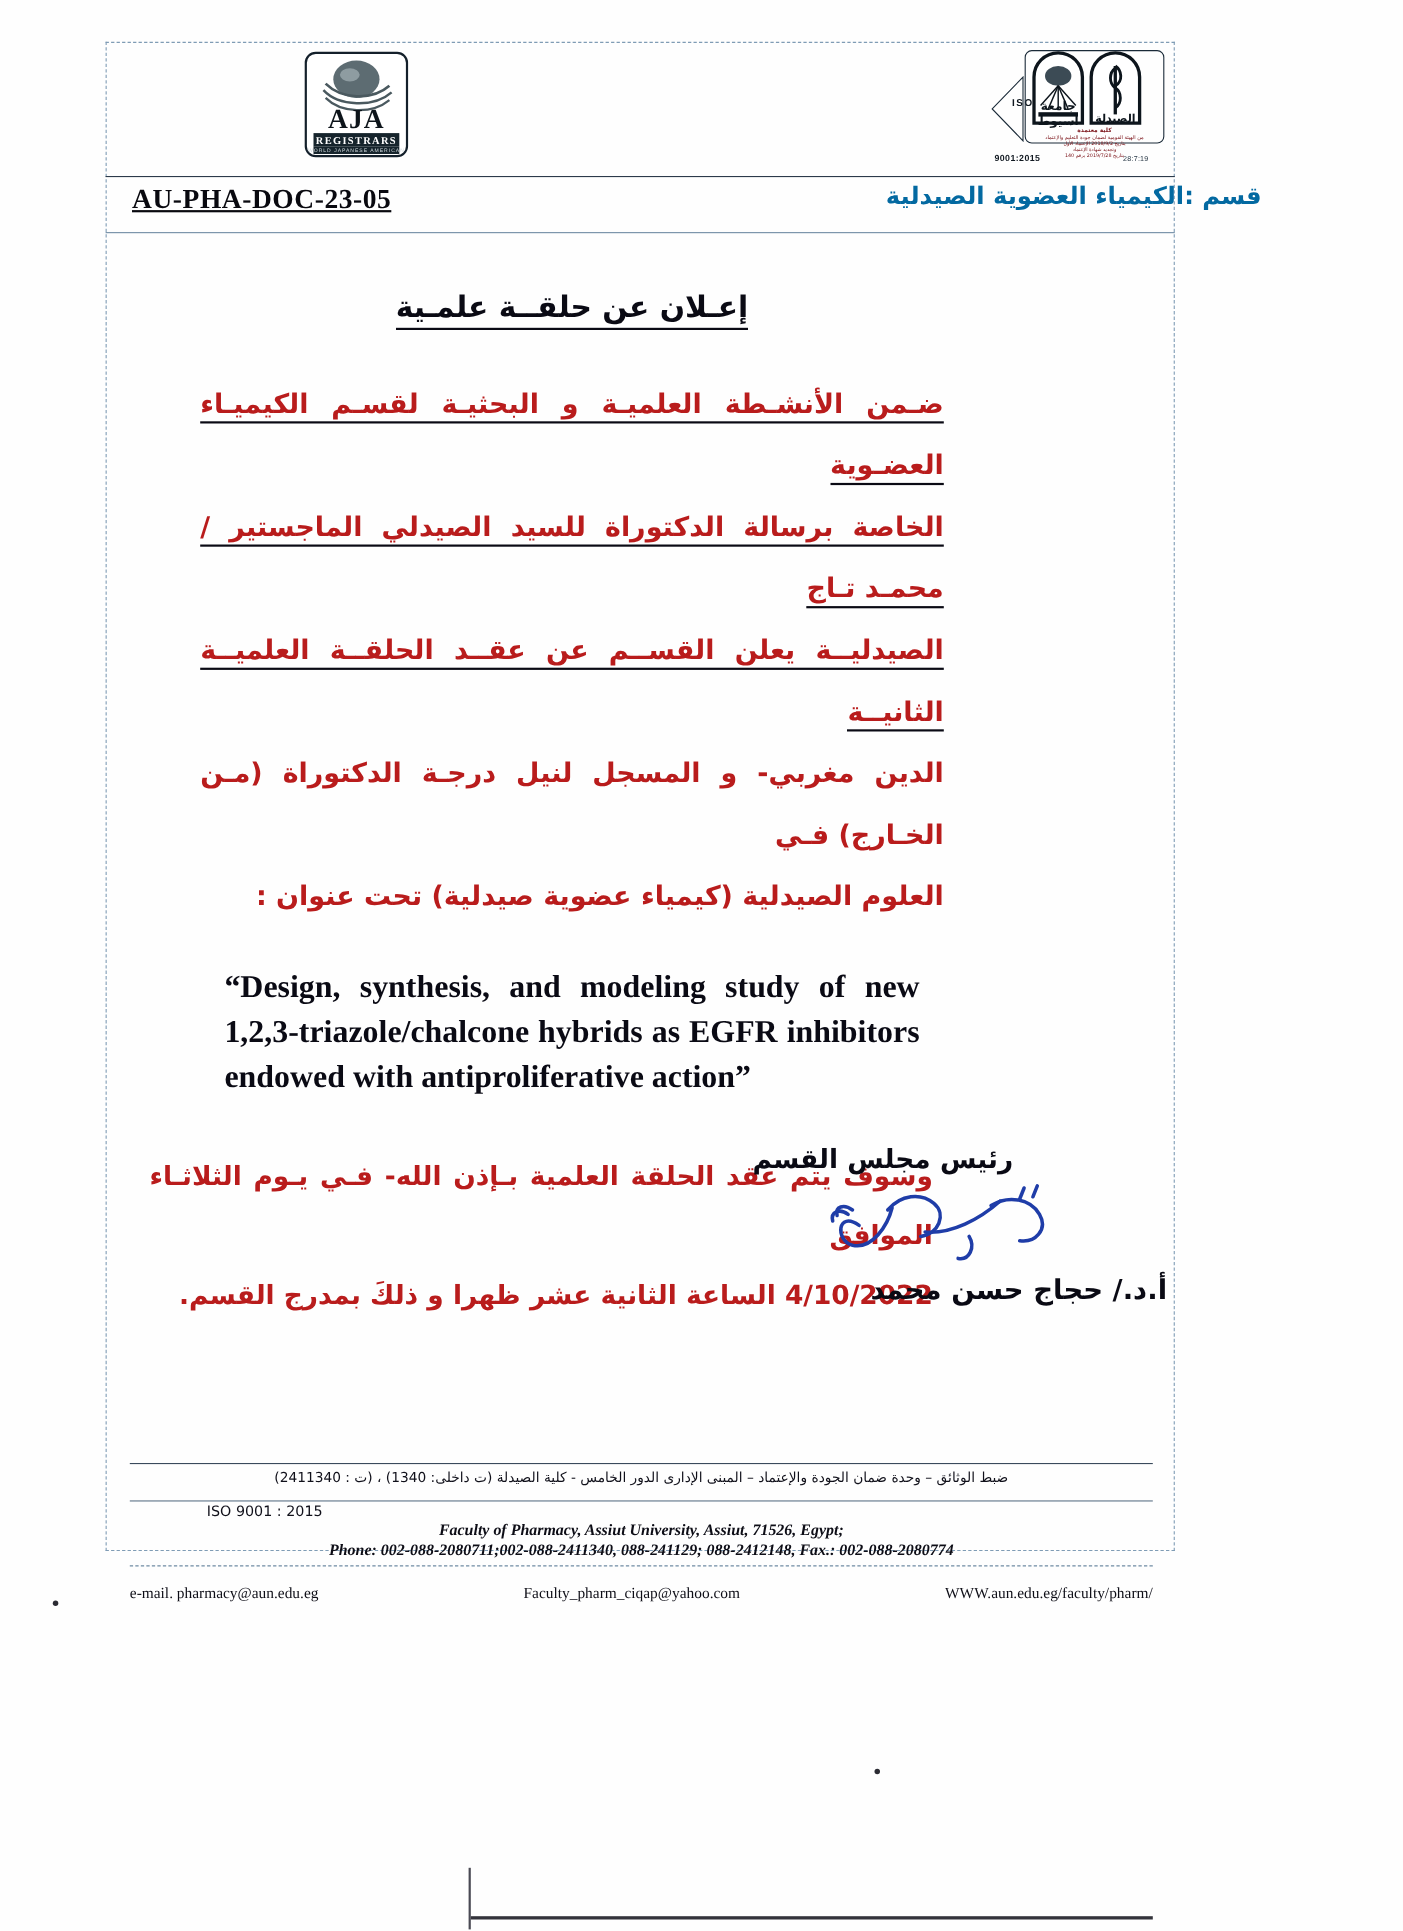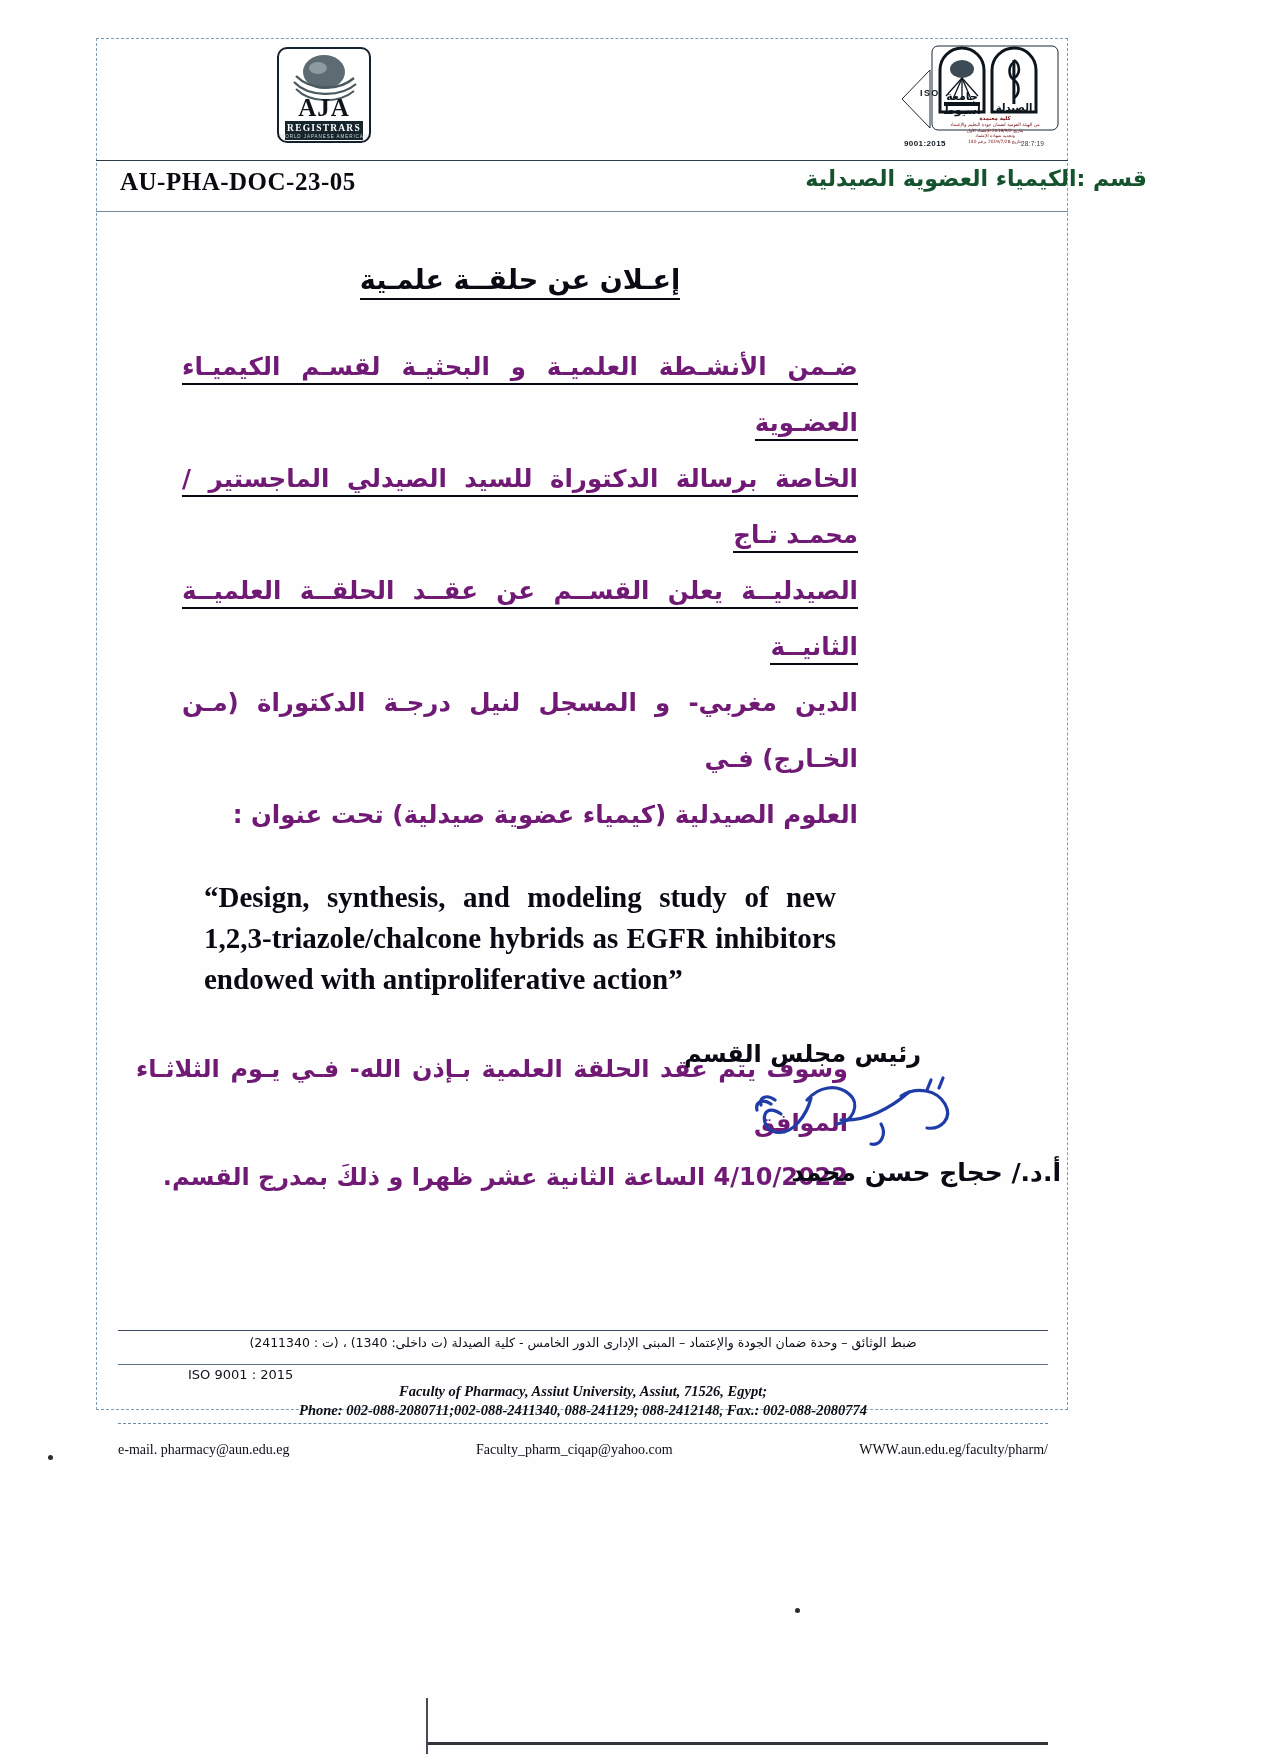--- a/index.html
+++ b/index.html
@@ -47,31 +47,32 @@
 
   #doc-code {
     position: absolute;
     left: 120px;
     top: 168px;
     font-family: "Liberation Serif", serif;
     font-weight: bold;
     font-size: 25px;
     letter-spacing: 0.5px;
     color: #09090f;
+    text-decoration: underline;
   }
 
   #dept-label {
     position: absolute;
     right: 128px;
     top: 166px;
     direction: rtl;
     font-family: "DejaVu Sans", sans-serif;
     font-weight: bold;
     font-size: 22px;
-    color: #14532d;
+    color: #0369a1;
     white-space: nowrap;
   }
 
   
   #aja-logo {
     position: absolute;
     left: 276px;
     top: 46px;
     width: 96px;
     height: 98px;
@@ -107,21 +108,21 @@
   #announce-title span.u {
     border-bottom: 2.5px solid #0a0a14;
     padding-bottom: 3px;
   }
 
   .ar-para {
     direction: rtl;
     text-align: justify;
     font-family: "DejaVu Sans", sans-serif;
     font-weight: bold;
-    color: #701a75;
+    color: #b91c1c;
   }
 
   #intro-para {
     margin: 44px 86px 0 86px;
     font-size: 24.5px;
     line-height: 56px;
   }
   #intro-para .ul {
     border-bottom: 2.5px solid #0a0a14;
     padding-bottom: 2px;

